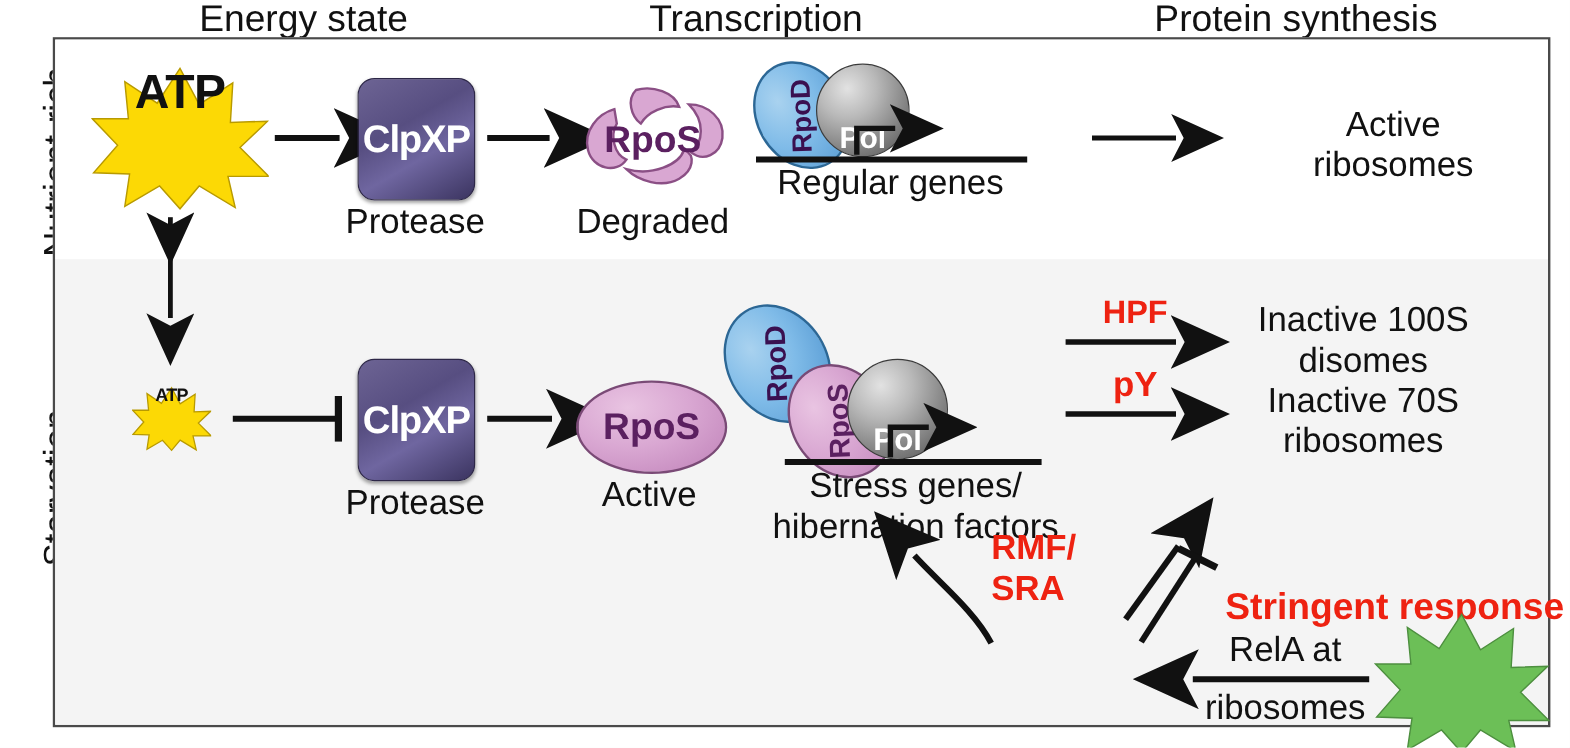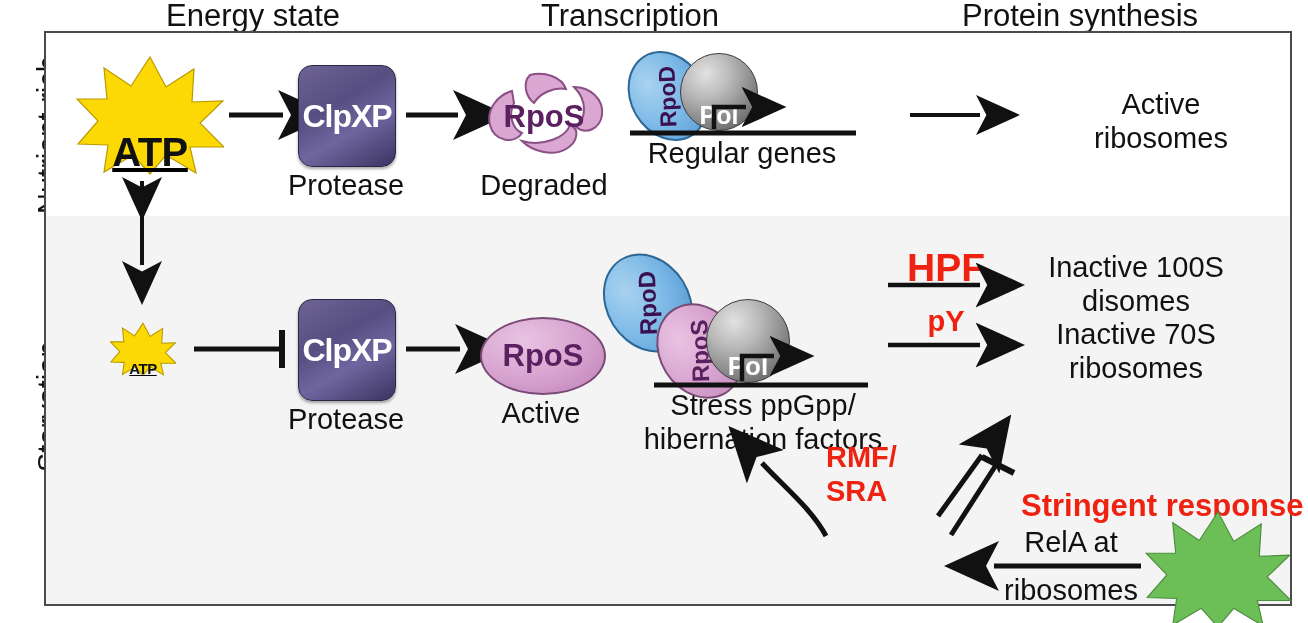--- a/index.html
+++ b/index.html
@@ -21,21 +21,21 @@
 
   
   .it{position:absolute;}
 
   
   .cap{position:absolute;font-size:29px;color:#111;text-align:center;white-space:nowrap;line-height:1.16;}
   .cap.red{color:#ee2211;font-weight:bold;}
   .cap.wrap{white-space:normal;}
 
   
-  .star{position:absolute;display:flex;align-items:flex-end;justify-content:center;text-decoration:underline;}
+  .star{position:absolute;display:flex;align-items:flex-start;justify-content:center;}
   .star svg{position:absolute;left:0;top:0;}
   .star span{position:relative;font-weight:bold;color:#111;z-index:2;letter-spacing:-0.5px;}
 
   
   .clpxp{position:absolute;border-radius:14px;
          background:linear-gradient(150deg,#6d6494 0%,#574e81 38%,#6f66a0 62%,#3b3460 100%);
          border:1.5px solid #2d2747;
          display:flex;align-items:center;justify-content:center;
          box-shadow:0 2px 3px rgba(0,0,0,.35);}
   .clpxp span{color:#ffffff;font-weight:bold;letter-spacing:-1px;}
@@ -204,25 +204,25 @@
     <div class="pol" style="left:660px;top:266px;width:82px;height:82px;">
       <span style="font-size:26px;">Pol</span>
     </div>
 
     <svg class="ov" width="1248" height="575">
       <path d="M696,348 L696,323 L728,323" stroke="#111" stroke-width="4.5" fill="none" marker-end="url(#ah)"></path>
       <line x1="608" y1="352" x2="822" y2="352" stroke="#111" stroke-width="5"></line>
     </svg>
 
     <div class="cap wrap" style="left:572px;top:356px;width:290px;">
-      <div>Stress ppGpp/</div>
+      <div>Stress genes/</div>
       <div>hibernation factors</div>
     </div>
 
-    <div class="cap red" style="left:840px;top:212px;width:120px;font-size:39px;">
+    <div class="cap red" style="left:840px;top:212px;width:120px;font-size:27px;">
       <span>HPF</span>
     </div>
     <svg class="ov" width="1248" height="575">
       <line x1="842" y1="252" x2="934" y2="252" stroke="#111" stroke-width="4.5" marker-end="url(#ahb)"></line>
     </svg>
 
     <div class="cap red" style="left:840px;top:272px;width:120px;font-size:29px;">
       <span>pY</span>
     </div>
     <svg class="ov" width="1248" height="575">

